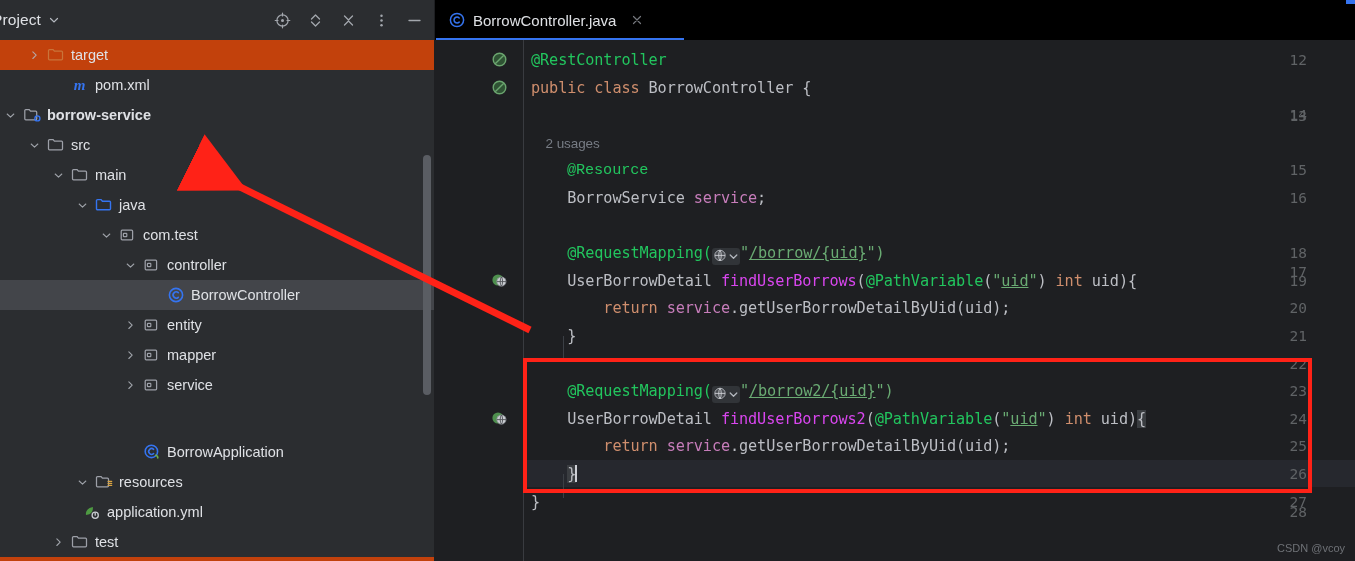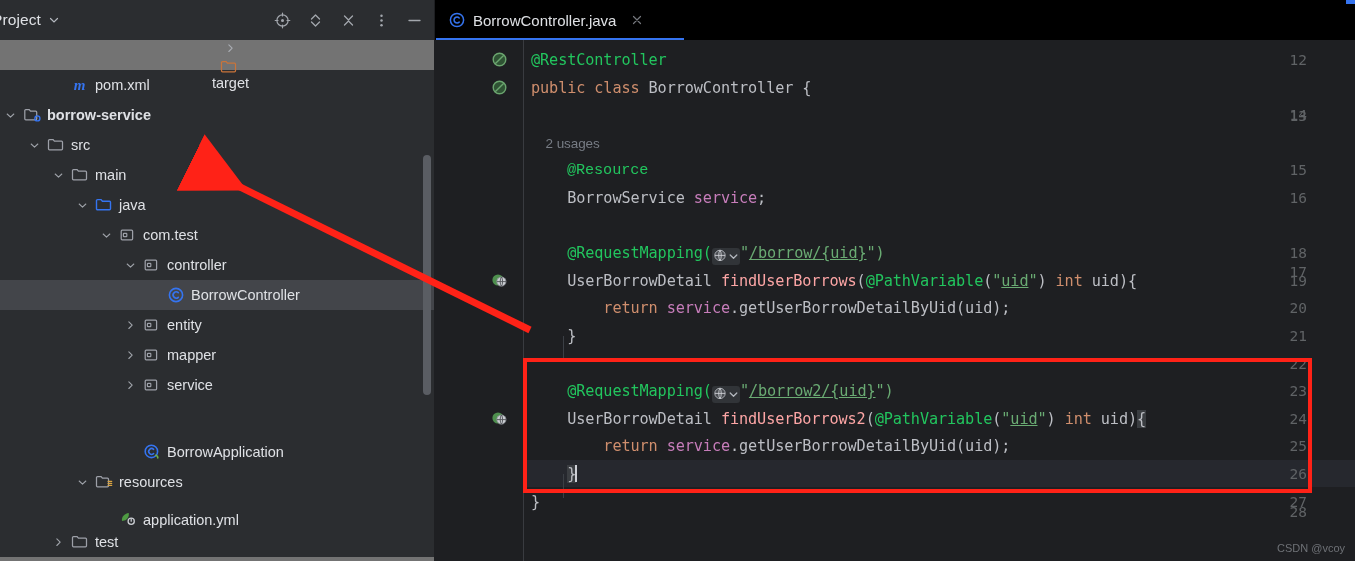--- a/index.html
+++ b/index.html
@@ -46,21 +46,21 @@
     font-size: 14.5px;
   }
   .tree-row {
     position: relative;
     height: 30px;
     display: flex; align-items: center;
     color: #DFE1E5;
     white-space: nowrap;
     cursor: default;
   }
-  .tree-row.excluded { background: #737373; flex-direction: column; }
+  .tree-row.excluded { background: #c2410c; }
   .tree-row.selected { background: #43454A; }
   .tw-arrow {
     width: 17px; height: 17px; flex: 0 0 17px;
     display: flex; align-items: center; justify-content: center;
     opacity: .85;
   }
   .tw-arrow.empty { visibility: hidden; }
   .tw-icon {
     width: 19px; height: 19px; flex: 0 0 19px;
     margin-right: 6px; margin-left: 3px;
@@ -151,21 +151,21 @@
     position: absolute; left: 89px; right: 0;
     height: 27px; background: #26282E;
   }
   .indent-guide {
     position: absolute; width: 1px; background: #3B3F45;
   }
 
   
   .c-anno   { color: #22c55e; }
   .c-kw     { color: #CF8E6D; }
-  .c-method { color: #fca5a5; }
+  .c-method { color: #d946ef; }
   .c-field  { color: #C77DBB; }
   .c-str    { color: #6AAB73; }
   .c-plain  { color: #BCBEC4; }
   .c-inlay  { color: #777C85; font-family: "Liberation Sans", sans-serif; font-size: 13.5px; font-style: normal; }
   .str-link { color: #6AAB73; text-decoration: underline; }
   .param-hint { color: #6AAB73; text-decoration: underline; }
 
   .caret {
     display: inline-block; width: 1.5px; height: 17px;
     background: #CED0D6; vertical-align: -3px; margin: 0 -1px;
@@ -426,21 +426,21 @@
             </svg>
           </span>
           <span class="tw-icon">
             <svg width="18" height="18" viewBox="0 0 18 18">
               <path d="M1.5 4.6a1 1 0 0 1 1-1h3.6l1.3 1.6h5.1a1 1 0 0 1 1 1v6.6a1 1 0 0 1-1 1h-10a1 1 0 0 1-1-1z" fill="none" stroke="#9DA0A8" stroke-width="1.25"></path>
               <path d="M13.2 8.4h3.4M13.2 10.4h3.4M13.2 12.4h3.4" stroke="#D9A441" stroke-width="1.4" stroke-linecap="round"></path>
             </svg>
           </span>
           <span class="tw-label">resources</span>
         </div>
-        <div class="tree-row" style="padding-left: 98px; align-items: flex-end;">
+        <div class="tree-row" style="padding-left: 62px;">
           <span class="tw-arrow empty"></span>
           <span class="tw-icon">
             <svg width="18" height="18" viewBox="0 0 18 18">
               <path d="M3 12c-.8-4 2.4-7.4 6.8-8 .4 2.6-.5 5.1-2.4 6.6-1.3 1-2.9 1.4-4.4 1.4z" fill="#4E9A42"></path>
               <circle cx="12.2" cy="12.2" r="3.1" fill="none" stroke="#C9CCD1" stroke-width="1.3"></circle>
               <path d="M12.2 9.8v2.4" stroke="#C9CCD1" stroke-width="1.3" stroke-linecap="round"></path>
             </svg>
           </span>
           <span class="tw-label">application.yml</span>
         </div>

